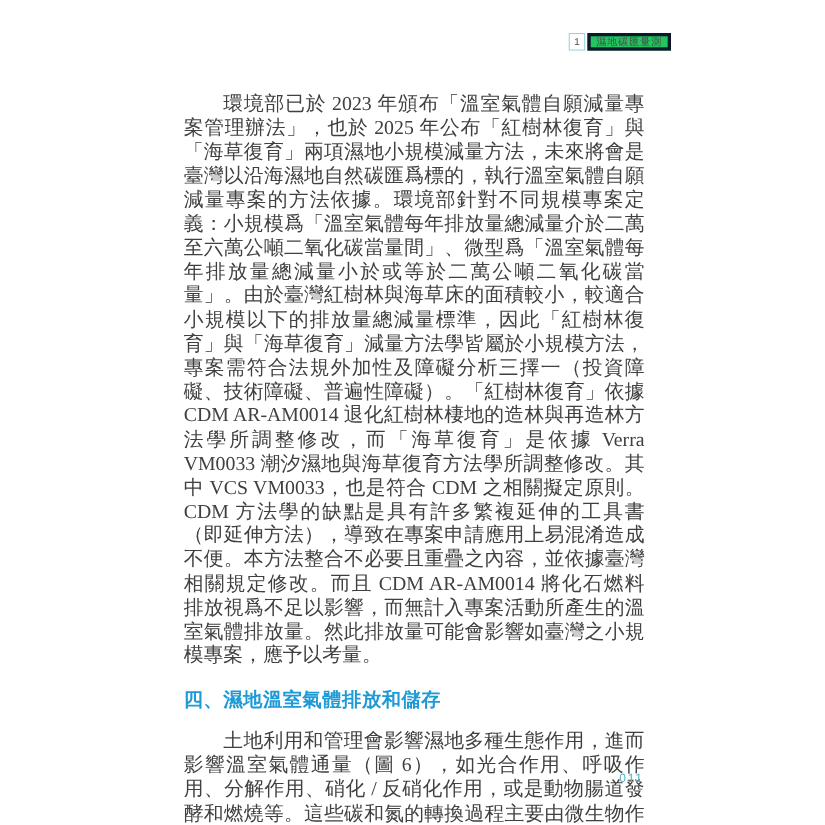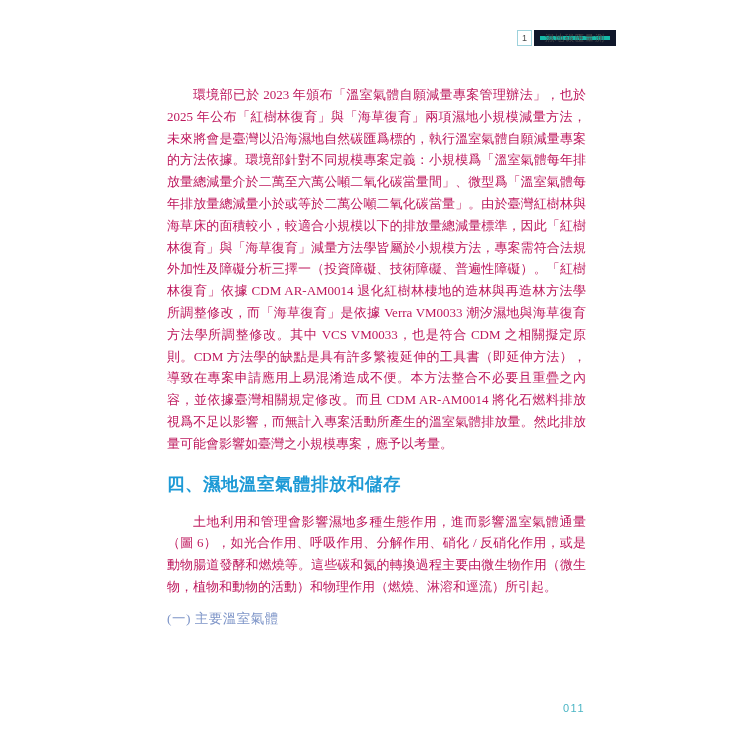--- a/index.html
+++ b/index.html
@@ -31,47 +31,47 @@
     width: 13px;
     display: flex;
     align-items: center;
     justify-content: center;
     font-family: "Liberation Sans", sans-serif;
     font-size: 9px;
     color: #4a4a4a;
     background: #ffffff;
   }
   .chapter-tag .label-box {
-    border: 6px solid #0f172a;
+    border: 3px solid #0f172a;
     display: flex;
     align-items: center;
     padding: 0 5px;
     font-family: "Liberation Sans", "Liberation Serif", sans-serif;
     font-size: 9px;
     letter-spacing: 1px;
     color: #4a4a4a;
-    background: #14b8a6;
+    background: #22c55e;
     white-space: nowrap;
   }
 
   
   .text-column {
     position: absolute;
     left: 167px;
     top: 84px;
     width: 419px;
   }
   .body-para {
     margin: 0;
-    font-size: 13px;
+    font-size: 18px;
     line-height: 21.8px;
     text-align: justify;
     text-justify: inter-ideograph;
     text-indent: 2em;
-    color: #be185d;
+    color: #404040;
   }
   .section-heading {
     margin: 17px 0 15px 0;
     font-family: Liberation Mono, monospace;
     font-size: 17.5px;
     font-weight: bold;
     color: #1e9ad6;
     letter-spacing: 0.5px;
   }
   .subsection-heading {

